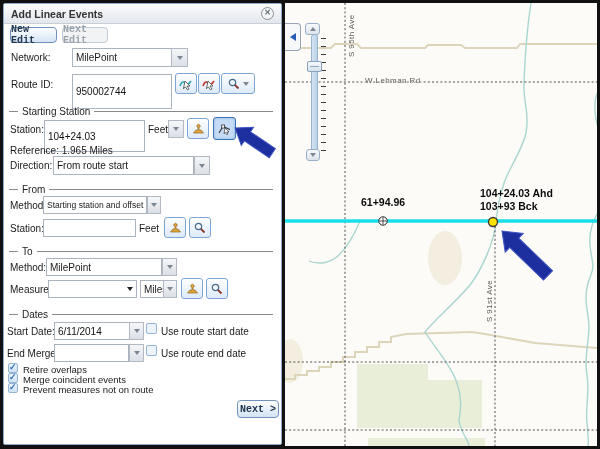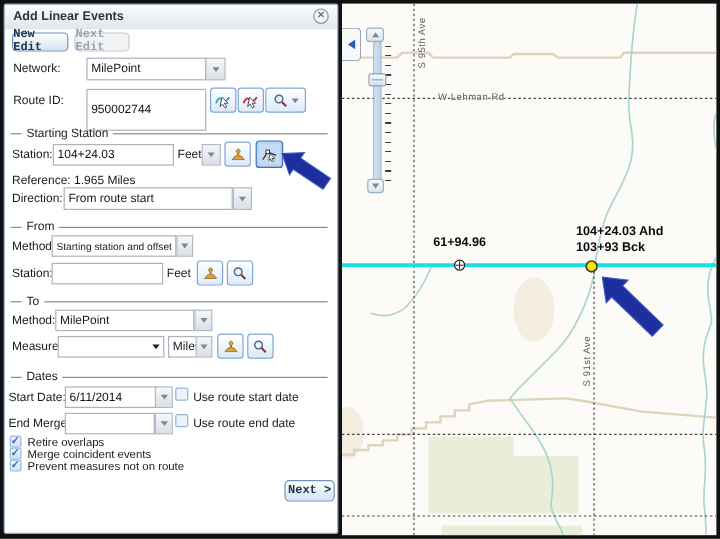--- a/index.html
+++ b/index.html
@@ -94,21 +94,21 @@
       <line x1="7" y1="7" x2="10.5" y2="10.5" stroke="#8a3a2a" stroke-width="1.8"></line>
     </svg>
     <i class="tri" style="margin-left:3px"></i>
   </div>
 
   <div class="sep" style="top:102px">
       <span>Starting Station</span>
     </div>
 
   <div class="lbl" style="left:6px;top:120px">Station:</div>
-  <input class="field" style="left: 40px; top: 116px; width: 101px; height: 18px;" readonly="" value="104+24.03">
+  <input class="field" style="left: 40px; top: 116px; width: 101px; height: 32px;" readonly="" value="104+24.03">
   <div class="lbl" style="left:144px;top:120px">Feet</div>
   <div class="dd" style="left:164px;top:116px;width:16px;height:18px">
       <i class="tri"></i>
     </div>
   <div class="icon-btn" style="left:183px;top:114px">
     <svg width="13" height="12" viewBox="0 0 13 12">
       <path d="M1.5,10 h10 l-2.5,-3 h-2 v-2.5 a1.6,1.6 0 1 0 -1,0 V7 H4 z" fill="#e6a23c" stroke="#8a6a20" stroke-width="0.7"></path>
     </svg>
   </div>
   <div class="icon-btn active" style="left:209px;top:113px;width:23px;height:23px">

